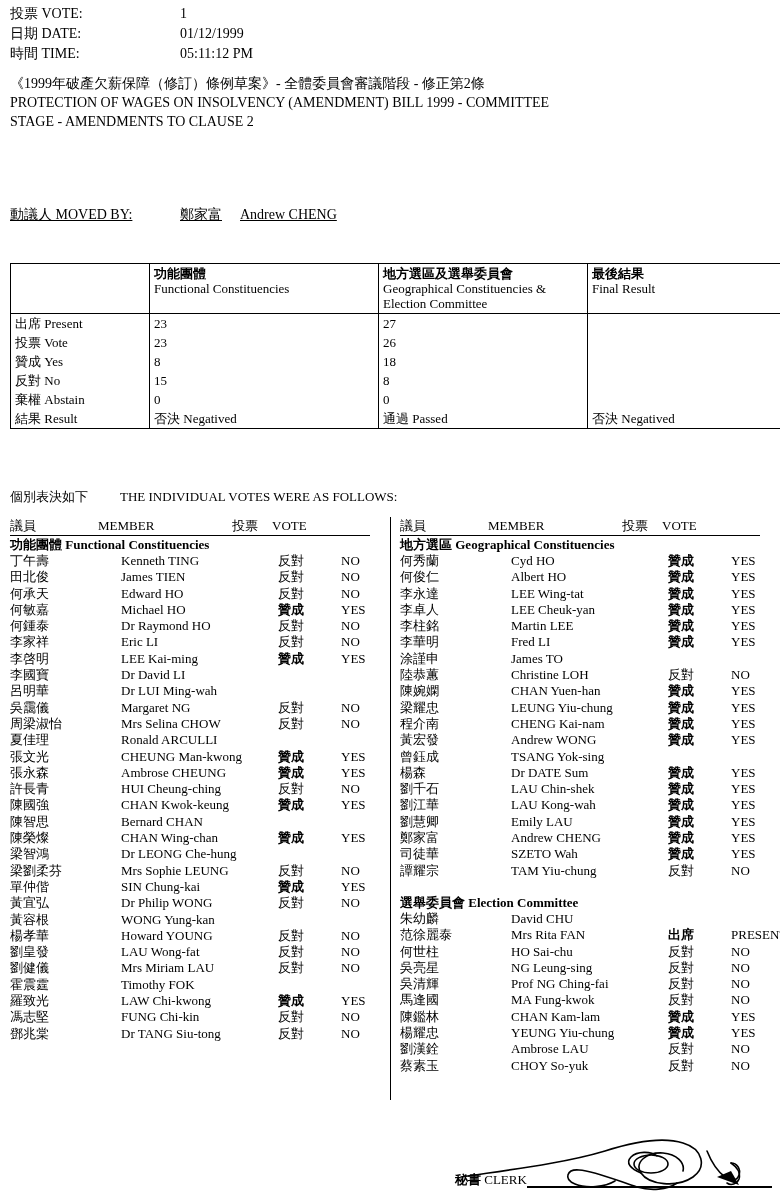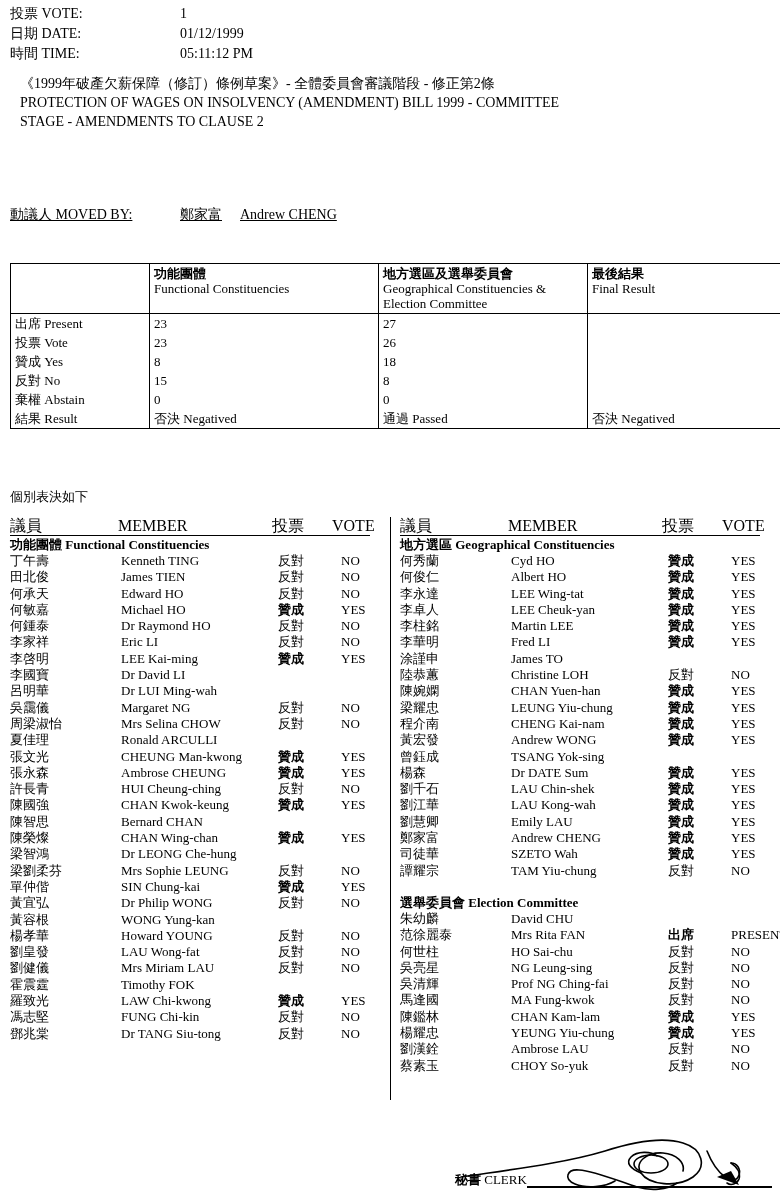--- a/index.html
+++ b/index.html
@@ -59,21 +59,20 @@
     font-size: 14px;
     line-height: 19px;
     white-space: nowrap;
   }
   .motion-body {
     font-size: 14px;
     line-height: 19px;
   }
   .motion-line {
     white-space: nowrap;
-    margin-left: 10px;
   }
 
   .movedby {
     position: absolute;
     left: 10px;
     top: 205px;
     display: flex;
     font-size: 14px;
     line-height: 19px;
     text-decoration: underline;
@@ -137,25 +136,24 @@
   .vote-col {
     position: absolute;
     top: 0;
     width: 370px;
   }
   .vote-col.left  { left: 0; }
   .vote-col.right { left: 380px; padding-left: 9px; border-left: 1px solid #000000; height: 583px; box-sizing: border-box; }
 
   .col-header {
     display: flex;
-    font-size: 16px;
+    font-size: 13px;
     line-height: 17px;
     height: 18px;
     white-space: nowrap;
-    gap: 20px;
   }
   .rule {
     border-top: 1px solid #000000;
     width: 360px;
     margin: 0 0 1px 0;
     height: 0;
   }
   .section-title {
     font-size: 13px;
     line-height: 16px;
@@ -298,20 +296,21 @@
         <td>結果 Result</td>
         <td>否決 Negatived</td>
         <td>通過 Passed</td>
         <td>否決 Negatived</td>
       </tr>
     </tbody>
   </table>
 
   <div class="indiv-head">
     <span class="indiv-head-zh">個別表決如下</span>
+    <span>THE INDIVIDUAL VOTES WERE AS FOLLOWS:</span>
   </div>
 
   <div class="lists">
 
     <div class="vote-col left">
       <div class="col-header">
         <span class="c-zh">議員</span>
         <span class="c-en">MEMBER</span>
         <span class="c-vzh" style="font-weight:normal">投票</span>
         <span class="c-ven">VOTE</span>

